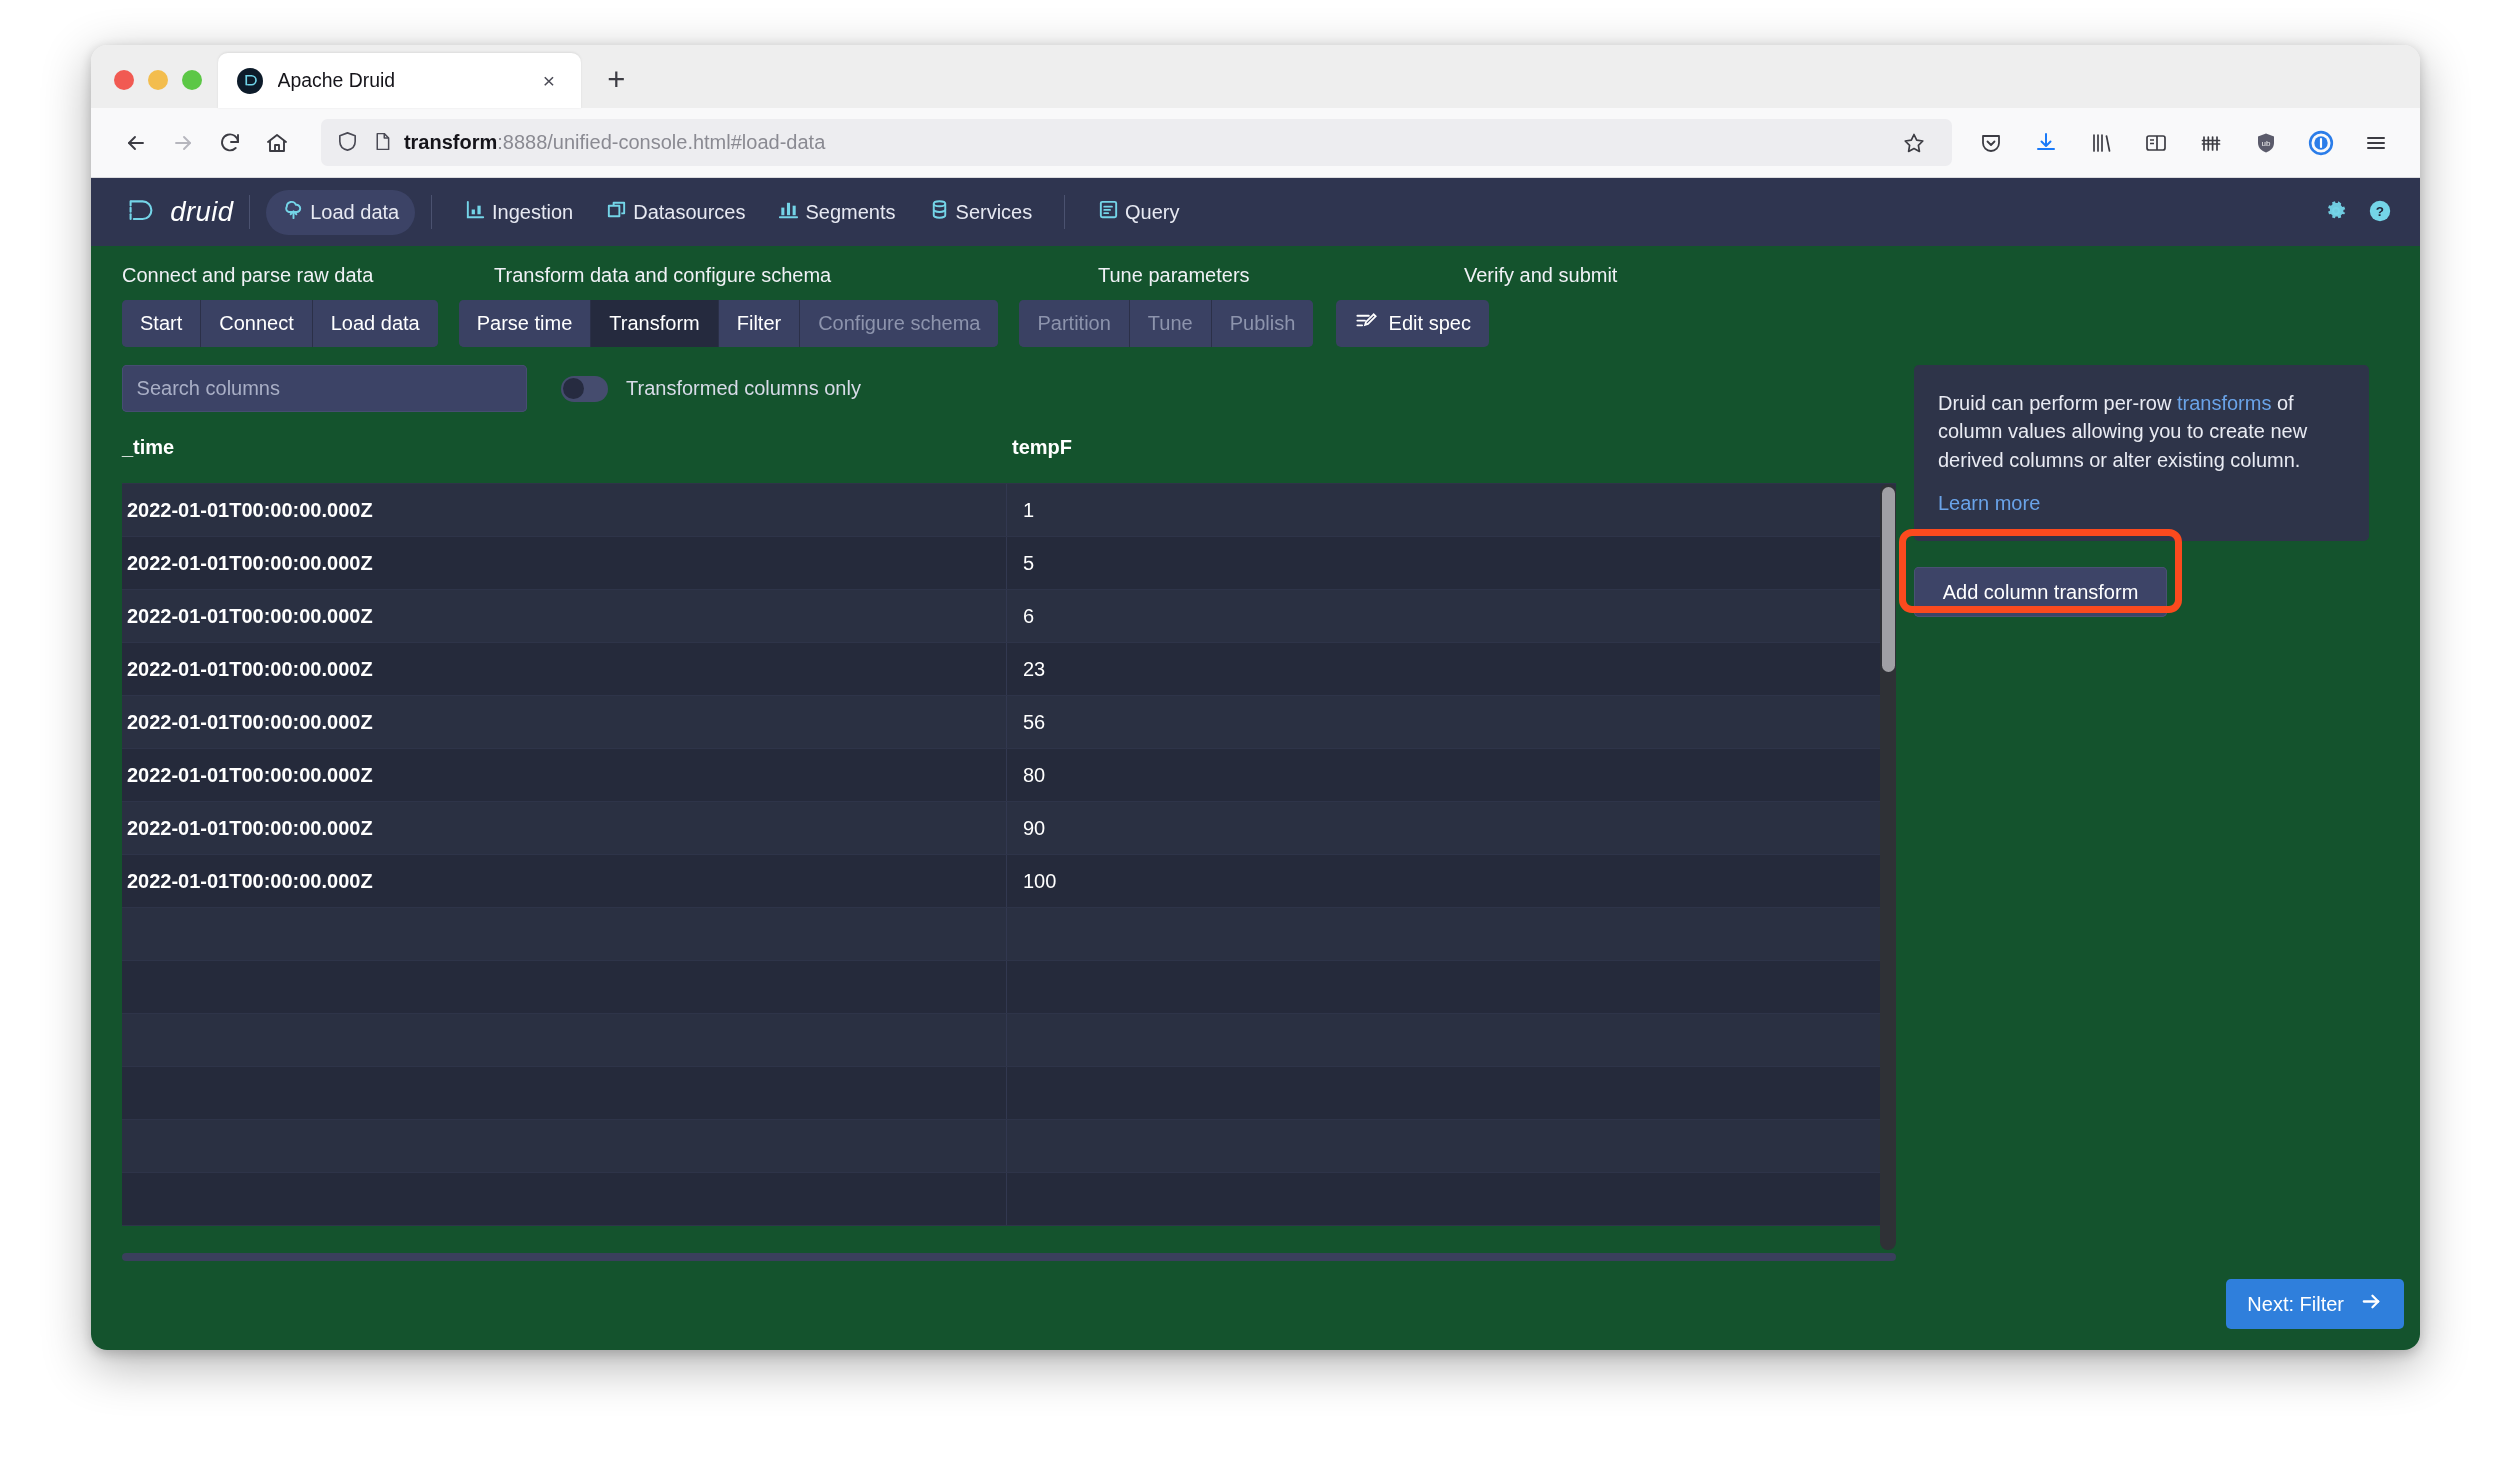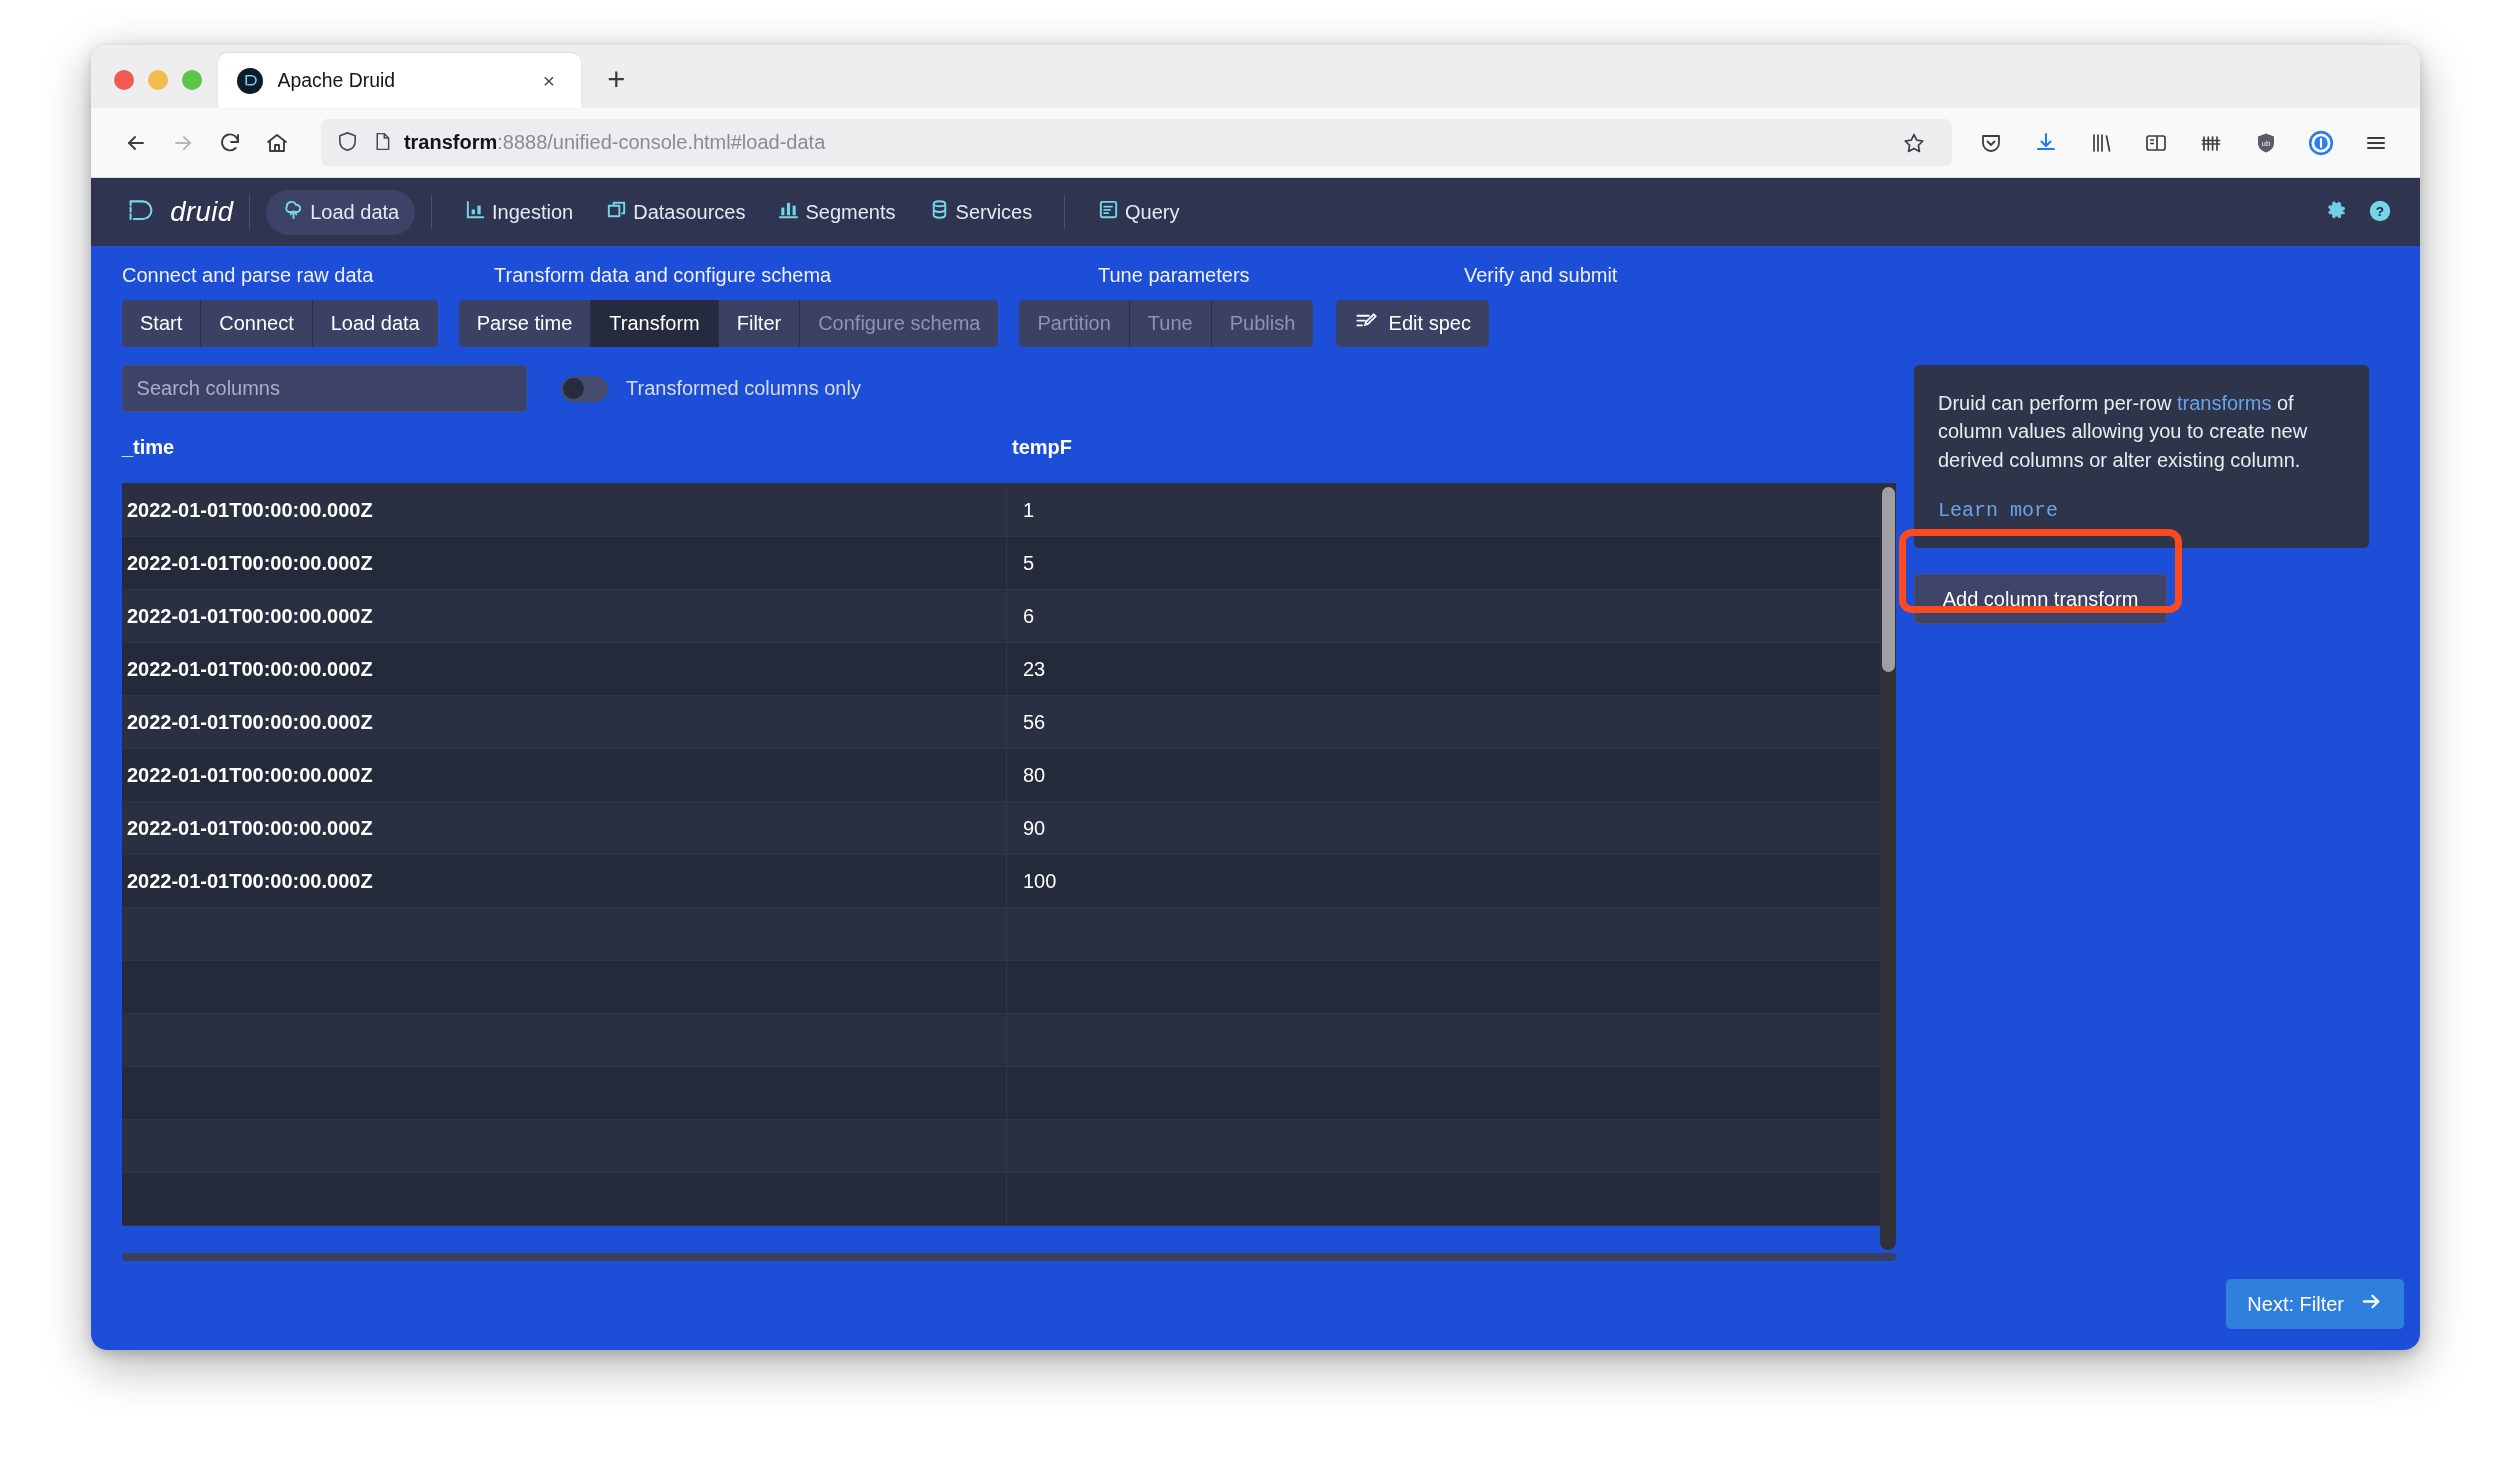--- a/index.html
+++ b/index.html
@@ -105,21 +105,21 @@
     white-space: nowrap; overflow: hidden;
   }
   #url-text b { color: #15141a; font-weight: 700; }
   #url-icons { display: flex; align-items: center; gap: 0; flex: 0 0 auto; }
   #toolbar-icons { display: flex; align-items: center; gap: 8px; flex: 0 0 auto; }
 
   
   #app {
     position: relative;
     height: calc(100% - 63px - 70px);
-    background: #1d4ed8;
+    background: #14532d;
   }
 
   #druid-nav {
     height: 68px;
     background: #2f3550;
     display: flex; align-items: center;
     padding: 0 27.5px 0 32px;
   }
   #logo { display: flex; align-items: center; gap: 11.3px; }
   #logo-text {
@@ -253,22 +253,22 @@
   #info-card {
     background: #2e3449;
     border-radius: 4.9px;
     padding: 24px 24px 26px 24px;
   }
   #info-text {
     font-size: 20px; line-height: 1.42; color: #e9ebf3;
   }
   #info-text .lnk { color: #6aa3e8; }
   #learn-more {
-    display: inline-block; margin-top: 25px;
-    font-size: 20px; color: #6aa3e8; font-family: Liberation Mono, monospace;
+    display: inline-block; margin-top: 18px;
+    font-size: 20px; color: #6aa3e8;
   }
   #add-transform {
     margin-top: 26px;
     height: 50px; width: 253px;
     display: flex; align-items: center; justify-content: center;
     background: #3d4467;
     border-radius: 4.9px;
     font-size: 20px; color: #ffffff;
     box-shadow: inset 0 0 0 0.8px #4f5678;
   }

